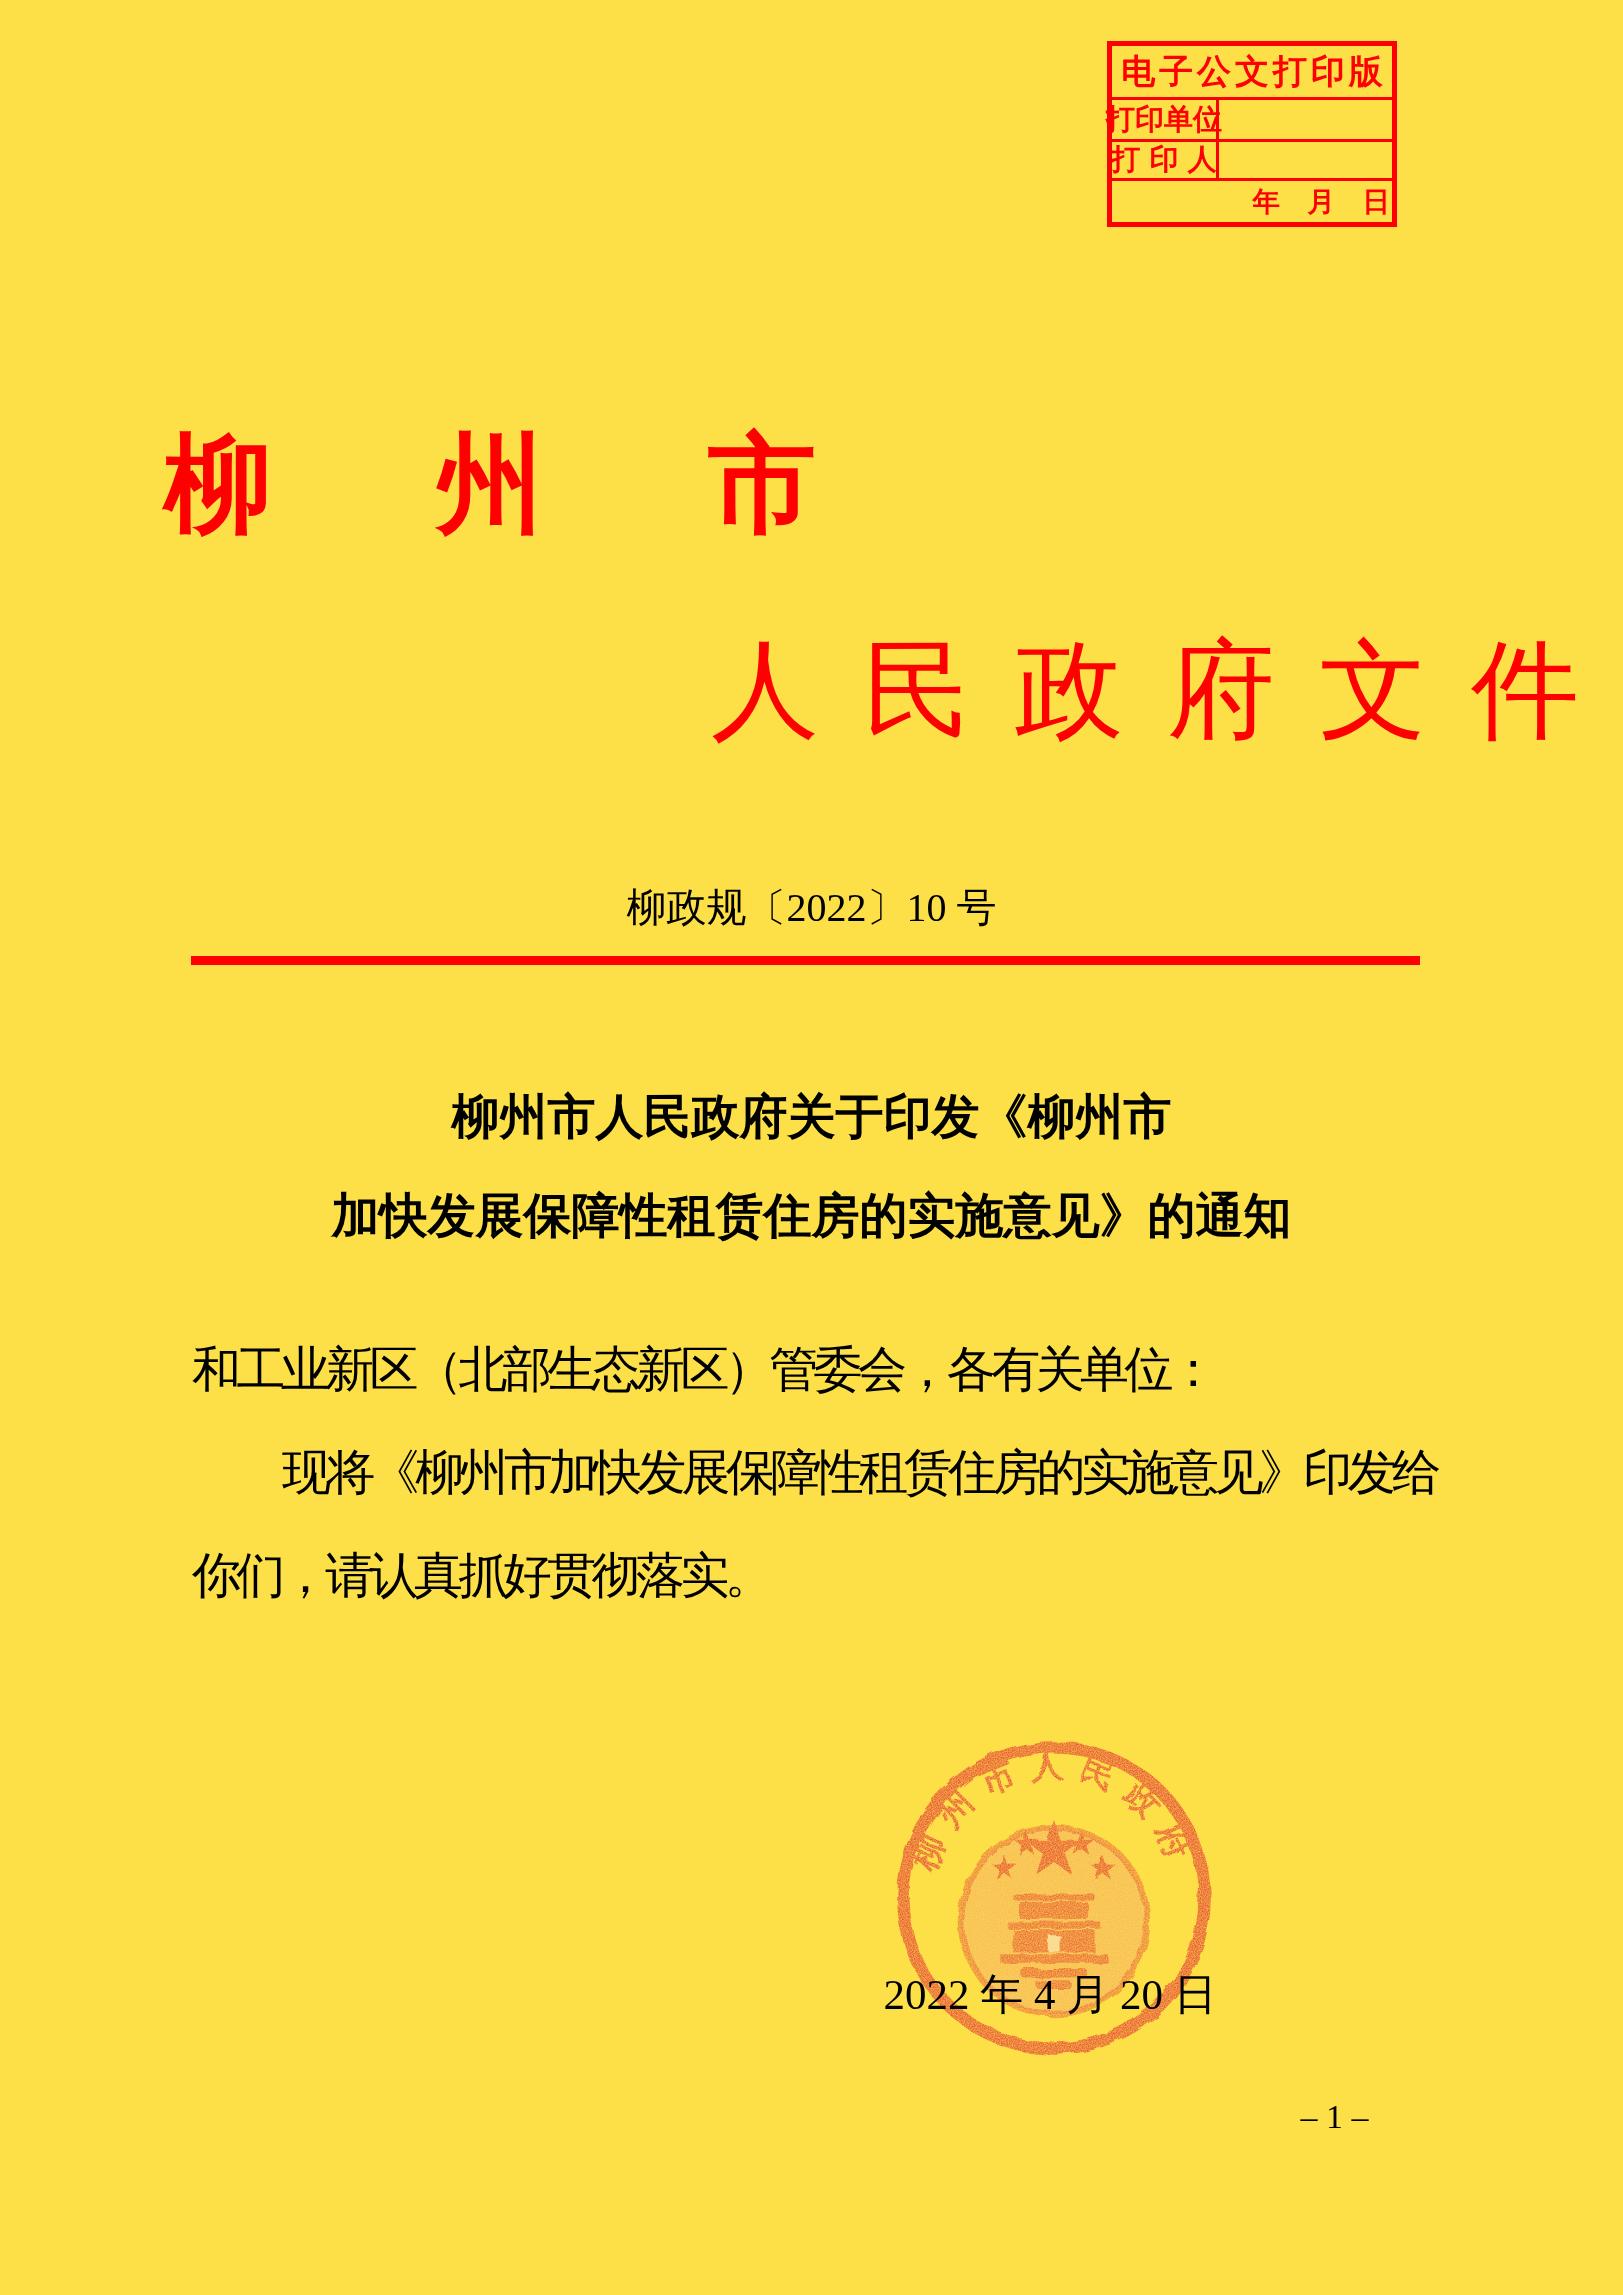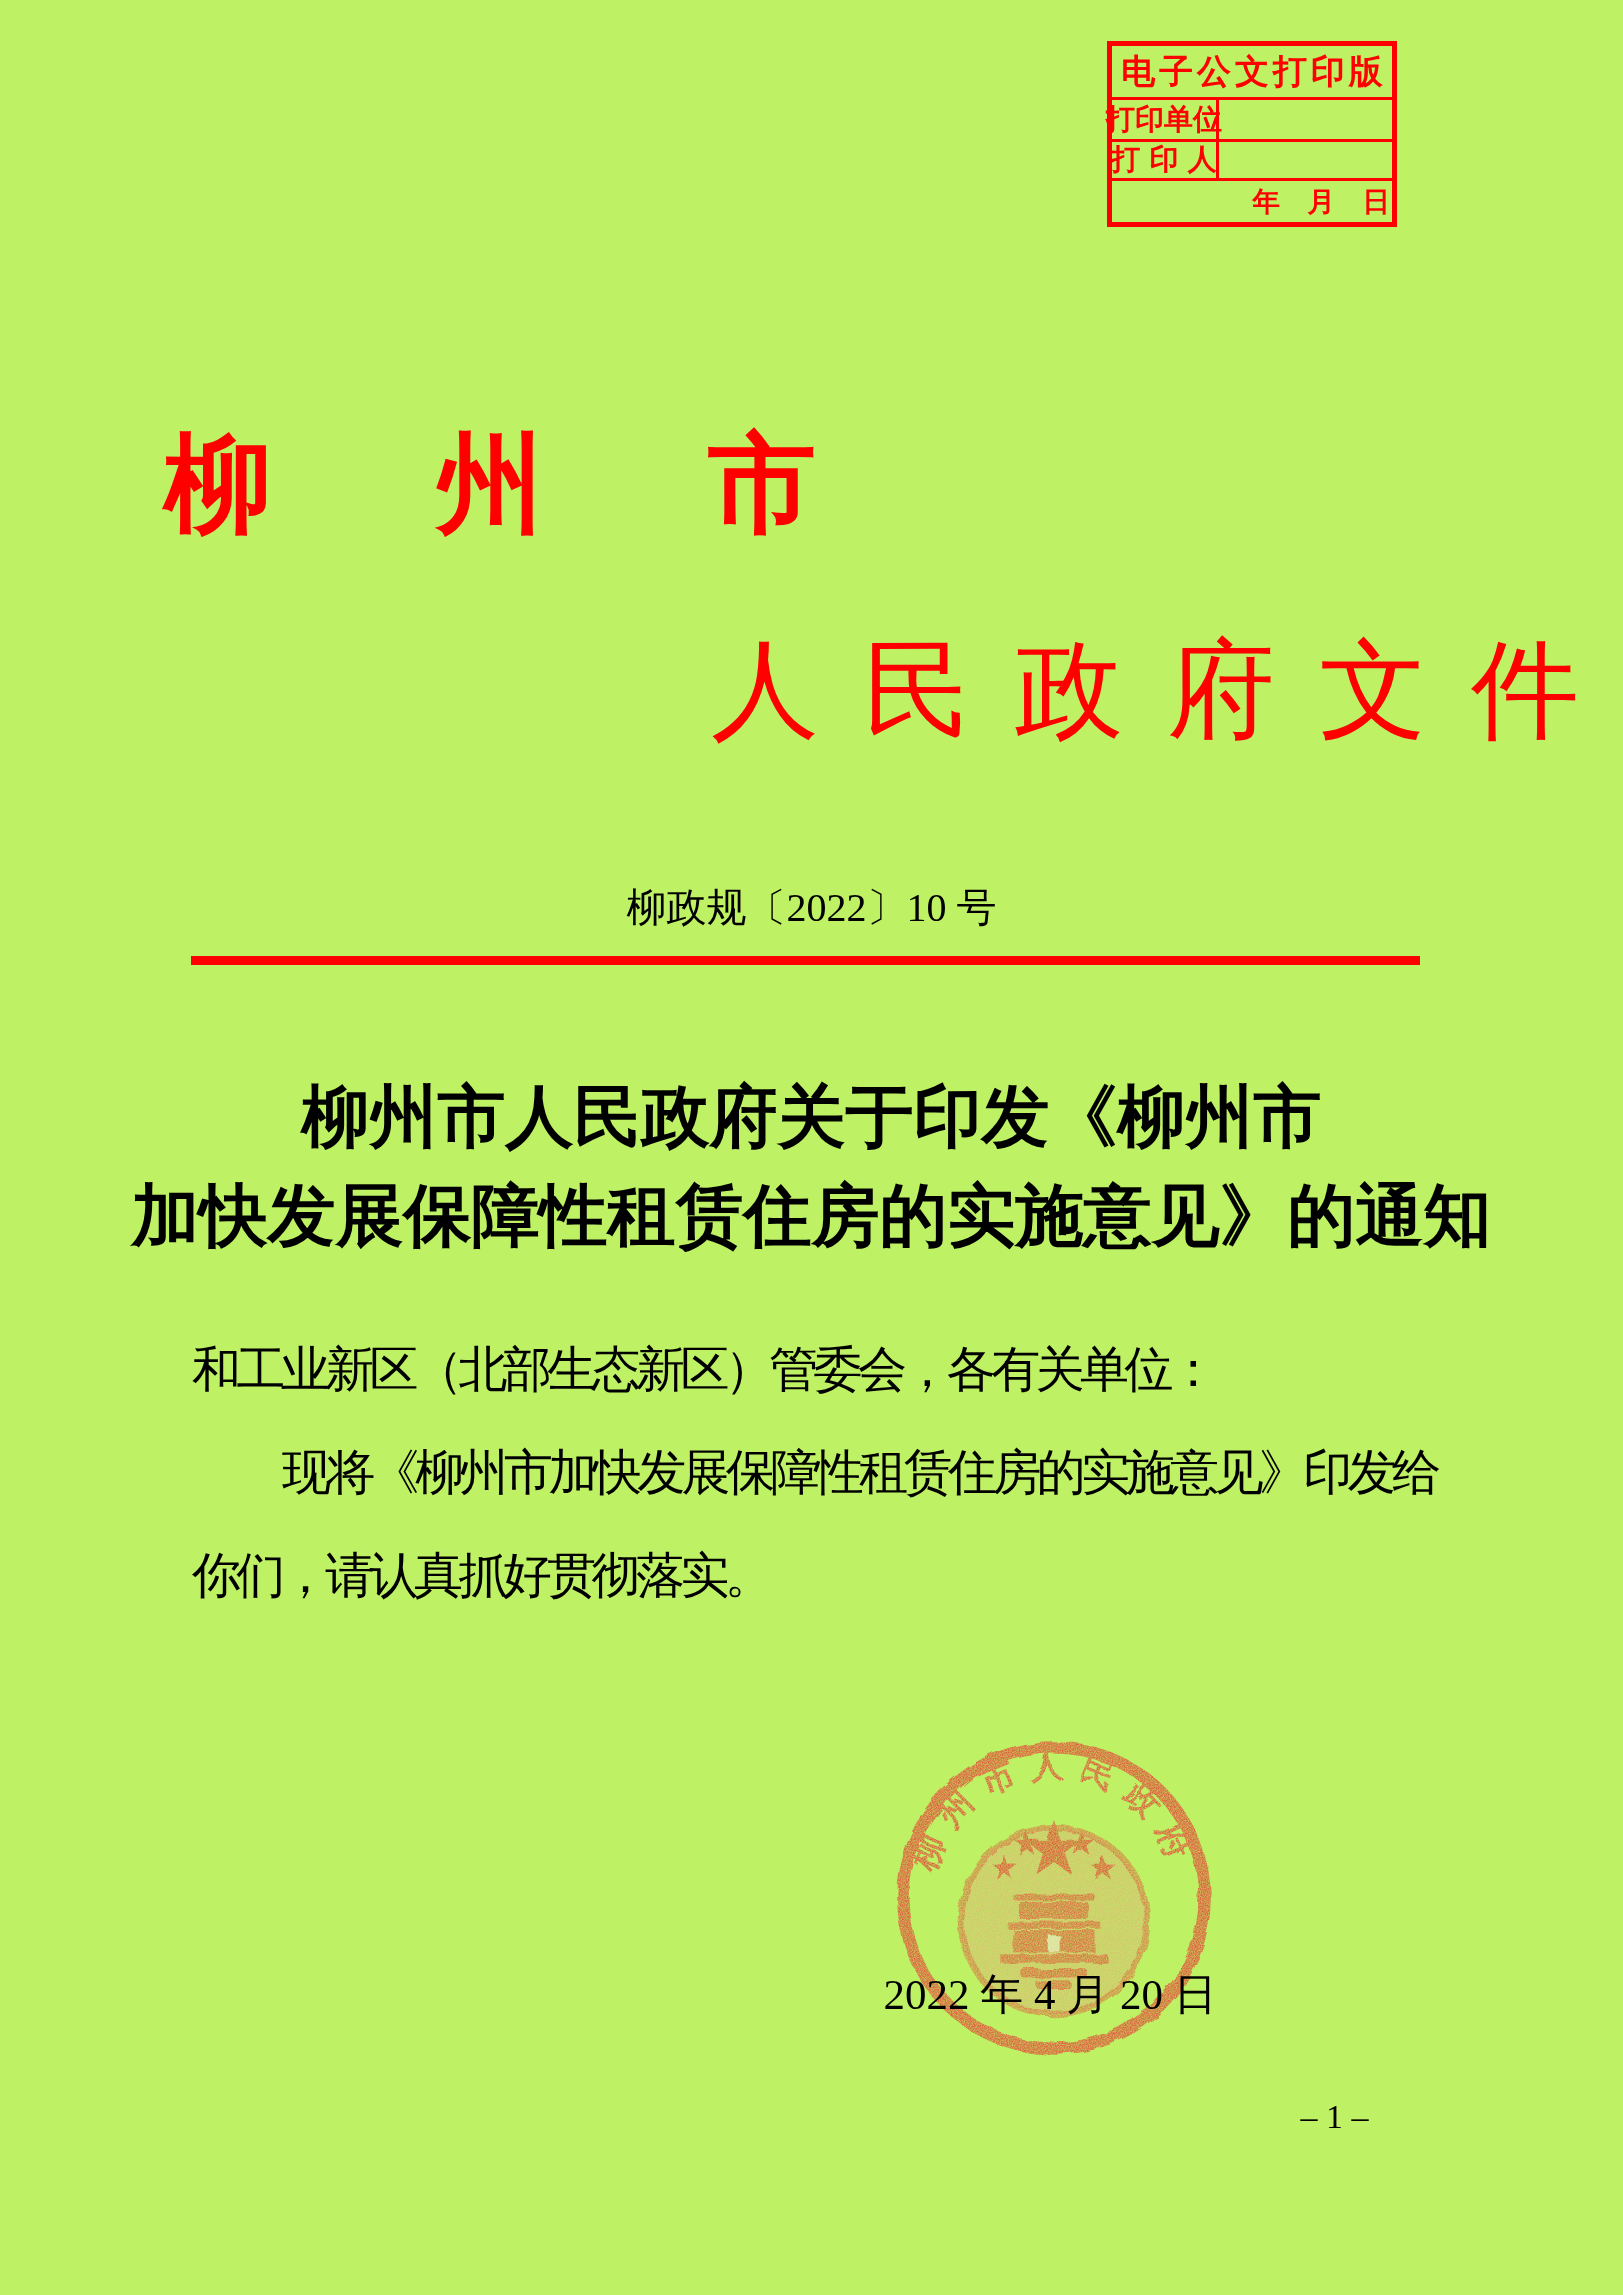--- a/index.html
+++ b/index.html
@@ -1,19 +1,19 @@
 <!DOCTYPE html>
 <html style="font-size:10.5px"><head>
 <meta charset="utf-8">
 <style>
   html,body{margin:0;padding:0;background:#888;}
   .page{
     position:relative;
     width:1623px;height:2295px;
-    background:#bef264;
+    background:#fde047;
     overflow:hidden;
     font-family:"Liberation Serif","DejaVu Serif",serif;
     color:#000;
   }
   
   .print-box{
     position:absolute;left:1107px;top:41px;width:290px;height:186px;
     border:5.9px solid #ff0000;box-sizing:border-box;
     display:grid;grid-template-rows:54px 42px 39px 1fr;grid-template-columns:107px 1fr;
     color:#ff0000;font-weight:bold;
@@ -55,21 +55,21 @@
   }
   .red-rule{
     position:absolute;left:191px;top:956px;width:1229px;height:9.2px;
     background:#ff0000;
   }
   
   .doc-title{
     position:absolute;top:1067px;left:0;width:1623px;
     text-align:center;font-weight:bold;
     font-family:"Liberation Sans","DejaVu Sans",sans-serif;
-    font-size:68px;line-height:99px;white-space:nowrap;
+    font-size:48px;line-height:99px;white-space:nowrap;
   }
   
   .body-text{
     position:absolute;left:192px;top:1318px;width:1263px;
     font-size:49px;line-height:103px;letter-spacing:-4.6px;
     white-space:nowrap;
   }
   .body-text .indent{text-indent:90px;}
   
   .seal{position:absolute;left:887px;top:1731px;width:334px;height:334px;z-index:1;}

